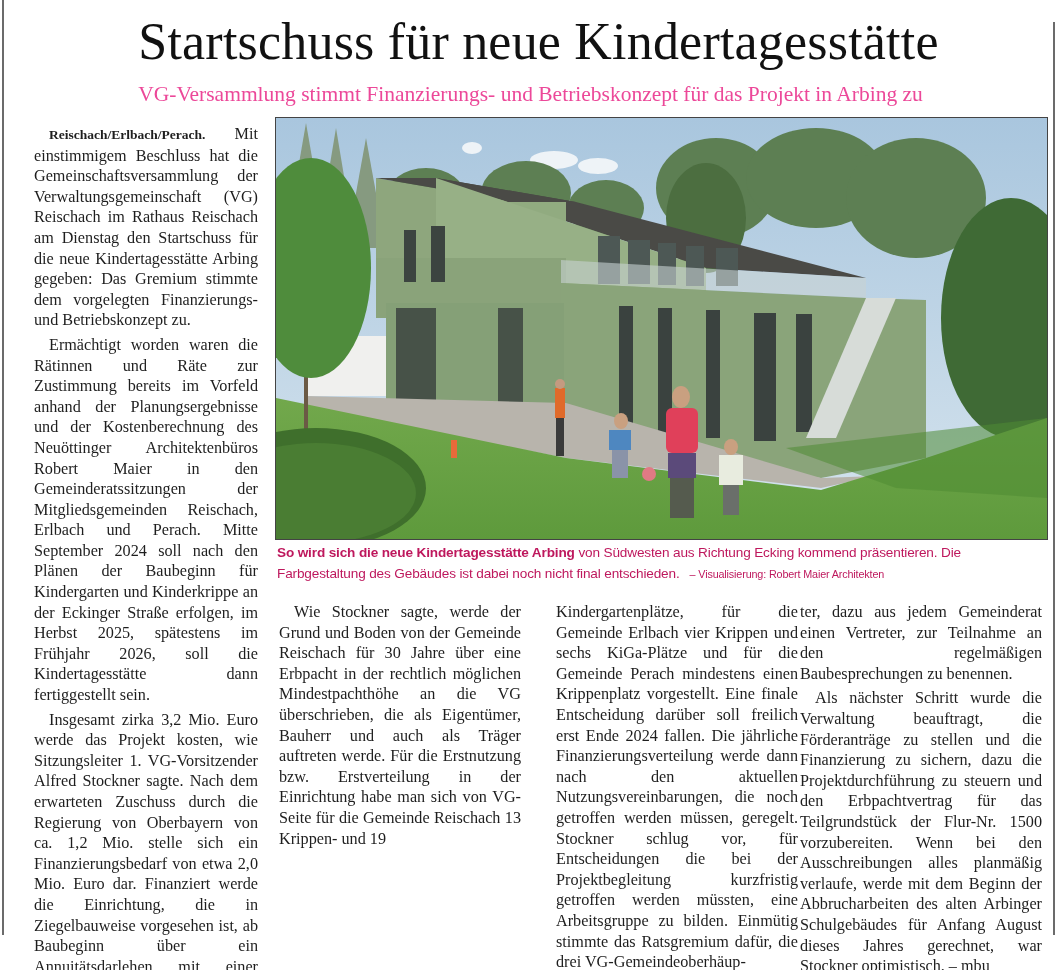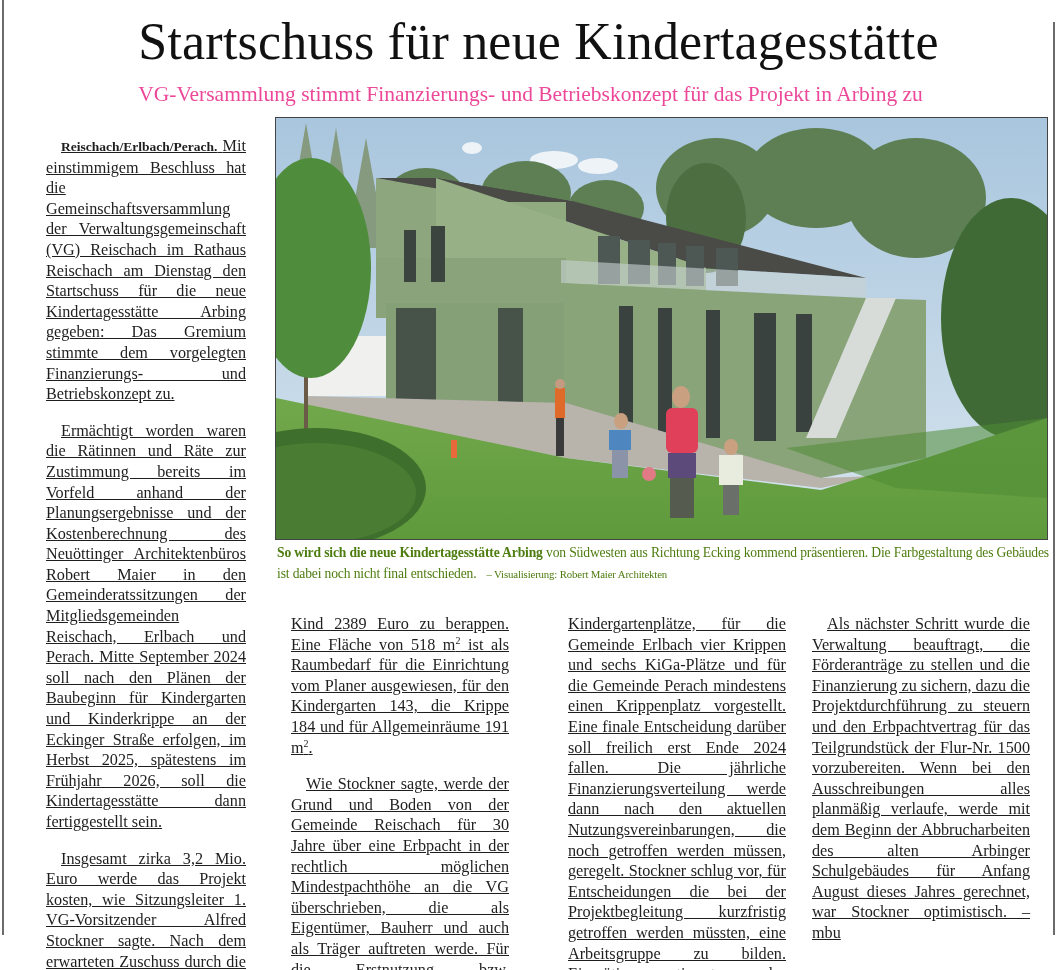--- a/index.html
+++ b/index.html
@@ -2,29 +2,29 @@
 <html><head>
 <meta charset="utf-8">
 <style>
   html, body { margin:0; padding:0; background:#ffffff; }
   body { width:1061px; height:970px; position:relative; overflow:hidden; font-family:"DejaVu Serif", serif; color:#1a1a1a; }
   .rule-left { position:absolute; left:2px; top:0; width:2px; height:935px; background:#6b6b6b; }
   .rule-right { position:absolute; left:1053px; top:22px; width:2px; height:913px; background:#6b6b6b; }
   .headline { position:absolute; left:0; top:12px; width:1061px; text-align:center; font-family:"Liberation Serif", serif; font-size:52px; line-height:60px; letter-spacing:0.2px; color:#111; }
   .subhead { position:absolute; left:0; top:80px; width:1061px; text-align:center; font-family:"Liberation Serif", serif; font-size:21.5px; line-height:28px; color:#ec4899; }
   .col { position:absolute; font-family:"Liberation Serif", serif; font-size:16.2px; line-height:20.6px; color:#1e1e1e; text-align:justify; hyphens:manual; }
-  .col p { margin:16px; text-indent:15px;text-decoration:underline; }
+  .col p { margin:4px; text-indent:15px; }
   .col p.first { text-indent:0; }
   .col1 { left:30px; top:120px; width:232px; }
   .col2 { left:275px; top:598px; width:250px; }
   .col3 { left:552px; top:598px; width:250px; }
   .col4 { left:796px; top:598px; width:250px; }
   .dateline { font-weight:bold; font-size:13.5px; }
   .photo { position:absolute; left:275px; top:117px; width:771px; height:421px; border:1px solid #444; overflow:hidden; background:#b8cfe0; }
-  .caption { position:absolute; left:277px; top:542px; width:772px; font-family:Liberation Serif, serif; font-size:13.6px; line-height:21px; color:#4d7c0f; letter-spacing:-0.15px; }
+  .caption { position:absolute; left:277px; top:542px; width:772px; font-family:Liberation Sans, sans-serif; font-size:13.6px; line-height:21px; color:#be185d; letter-spacing:-0.15px; }
   .caption .bold { font-weight:bold; }
   .caption .credit { font-size:10.8px; margin-left:10px; }
   sup { font-size:10px; line-height:0; vertical-align:6px; }
 </style>
 </head>
 <body>
 
 <div class="rule-left"></div>
 <div class="rule-right"></div>
 
@@ -139,23 +139,23 @@
       <rect x="447" y="367" width="16" height="30" fill="#6a6f6a"></rect>
     </g>
   </svg>
 </div>
 
 <div class="caption">
   <span class="bold">So wird sich die neue Kindertagesstätte Arbing</span><span> von Südwesten aus Richtung Ecking kommend präsentieren. Die Farbgestaltung des Gebäudes ist dabei noch nicht final entschieden.</span><span class="credit">– Visualisierung: Robert Maier Architekten</span>
 </div>
 
 <div class="col col2">
-  <p class="first"><span>Kind 2389 Euro zu berappen. Eine Fläche von 518 m</span><sup>2</sup><span> ist als Raumbedarf für die Einrichtung vom Planer ausgewiesen, für den Kindergarten 143, die Krippe 184 und für Allgemeinräume 191 m</span><sup>2</sup><span>.</span></p>
   <p>Wie Stockner sagte, werde der Grund und Boden von der Gemeinde Reischach für 30 Jahre über eine Erbpacht in der rechtlich möglichen Mindestpachthöhe an die VG überschrieben, die als Eigentümer, Bauherr und auch als Träger auftreten werde. Für die Erstnutzung bzw. Erstverteilung in der Einrichtung habe man sich von VG-Seite für die Gemeinde Reischach 13 Krippen- und 19</p>
 </div>
 
 <div class="col col3">
   <p class="first">Kindergartenplätze, für die Gemeinde Erlbach vier Krippen und sechs KiGa-Plätze und für die Gemeinde Perach mindestens einen Krippenplatz vorgestellt. Eine finale Entscheidung darüber soll freilich erst Ende 2024 fallen. Die jährliche Finanzierungsverteilung werde dann nach den aktuellen Nutzungsvereinbarungen, die noch getroffen werden müssen, geregelt. Stockner schlug vor, für Entscheidungen die bei der Projektbegleitung kurzfristig getroffen werden müssten, eine Arbeitsgruppe zu bilden. Einmütig stimmte das Ratsgremium dafür, die drei VG-Gemeindeoberhäup-</p>
 </div>
 
 <div class="col col4">
+  <p class="first">ter, dazu aus jedem Gemeinderat einen Vertreter, zur Teilnahme an den regelmäßigen Baubesprechungen zu benennen.</p>
   <p>Als nächster Schritt wurde die Verwaltung beauftragt, die Förderanträge zu stellen und die Finanzierung zu sichern, dazu die Projektdurchführung zu steuern und den Erbpachtvertrag für das Teilgrundstück der Flur-Nr. 1500 vorzubereiten. Wenn bei den Ausschreibungen alles planmäßig verlaufe, werde mit dem Beginn der Abbrucharbeiten des alten Arbinger Schulgebäudes für Anfang August dieses Jahres gerechnet, war Stockner optimistisch. – mbu</p>
 </div>
 
 </body></html>

